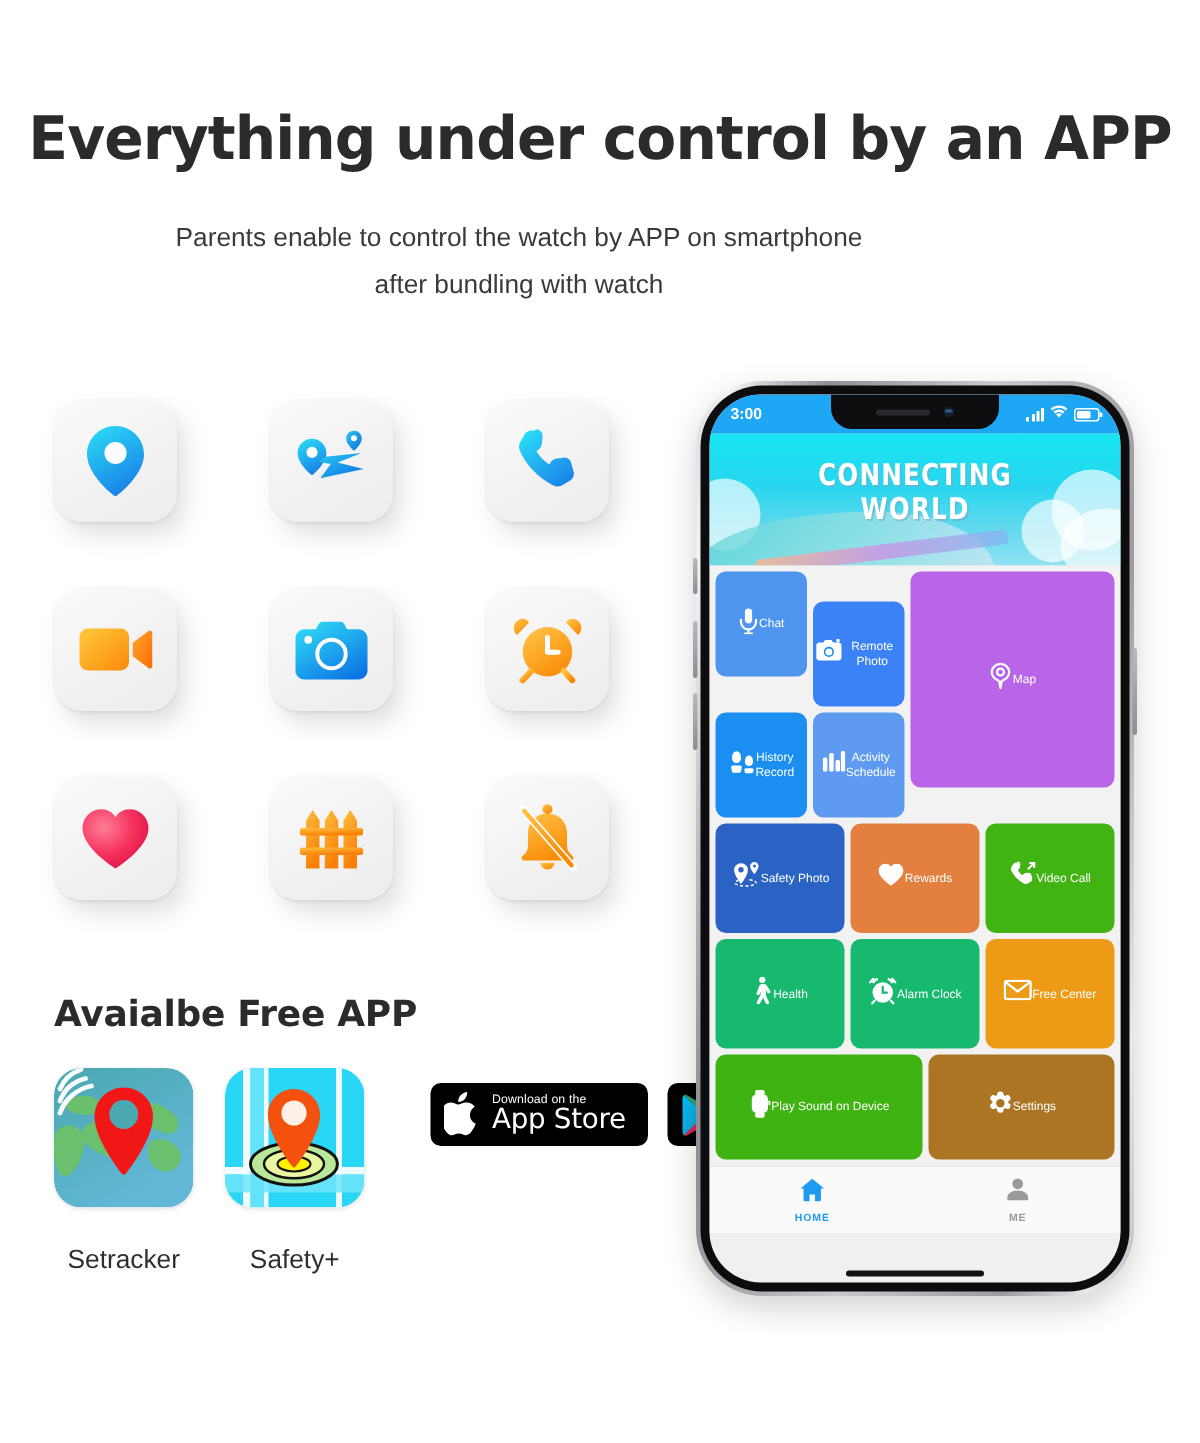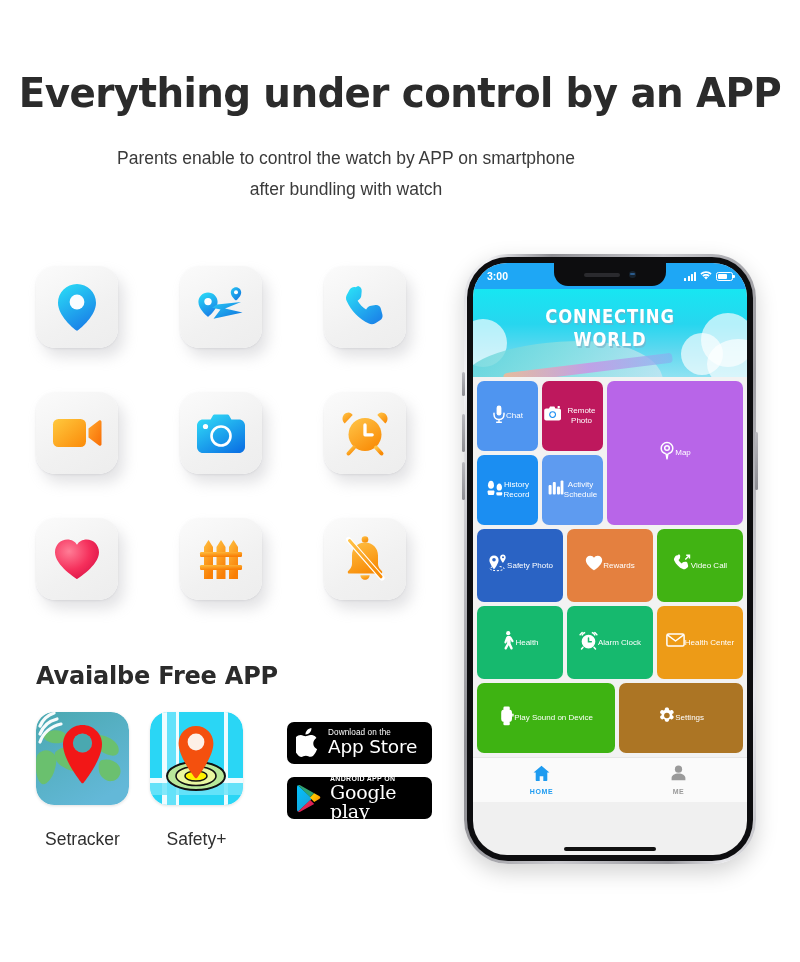--- a/index.html
+++ b/index.html
@@ -69,21 +69,21 @@
     display:block;
     box-shadow:0 1px 3px rgba(0,0,0,0.12);
   }
   .store-app .nm{
     margin-top:24px;
     font-size:17.5px;color:#2f2f2f;
     font-family:"Liberation Sans", sans-serif;
   }
   .badges{
     position:absolute;left:287px;top:722px;
-    display:flex;flex-direction:column;gap:13px;
+    display:flex;flex-direction:row;gap:13px;
   }
   .badge{
     width:145px;height:42px;background:#000;border-radius:7px;
     display:flex;align-items:center;
     box-sizing:border-box;padding:0 9px;
     position:relative;
   }
   .badge .bicon{flex:0 0 auto;display:flex;align-items:center;justify-content:center;}
   .badge .btxt{margin-left:7px;line-height:1;color:#fff;}
   .badge .btop{font-size:8.2px;letter-spacing:0.1px;display:block;margin-bottom:1px;font-family:"Liberation Sans", sans-serif;}
@@ -569,21 +569,21 @@
                 <span class="ticon">
                   <svg width="14" height="18" viewBox="0 0 14 18" fill="#fff">
                       <rect x="4.6" y="0.6" width="4.8" height="10" rx="2.4"></rect>
                       <path d="M2 8.2v1.4c0 2.8 2.2 5 5 5s5-2.2 5-5V8.2" fill="none" stroke="#fff" stroke-width="1.5" stroke-linecap="round"></path>
                       <rect x="6.3" y="14.4" width="1.4" height="3"></rect>
                       <rect x="4" y="16.6" width="6" height="1.3" rx="0.6"></rect>
                     </svg>
                 </span>
                 <span class="tlabel">Chat</span>
               </div>
-              <div class="tile" style="width:61px;height:70px;background:#be185d;">
+              <div class="tile" style="width:61px;height:70px;background:#3b82f6;margin-top:20px;">
                 <span class="ticon">
                   <svg width="18" height="15" viewBox="0 0 18 15" fill="#fff">
                       <path d="M6 0.6h4.4l1 1.8H15c1.1 0 2 .9 2 2v8c0 1.1-.9 2-2 2H2.2c-1.1 0-2-.9-2-2v-8c0-1.1.9-2 2-2H5l1-1.8z"></path>
                       <circle cx="8.6" cy="8.6" r="3.4" fill="#1b8ef2"></circle>
                       <circle cx="8.6" cy="8.6" r="2.3" fill="#fff"></circle>
                       <rect x="13.6" y="0" width="2.2" height="2.2" rx="0.5"></rect>
                     </svg>
                 </span>
                 <span class="tlabel">Remote Photo</span>
               </div>
@@ -684,21 +684,21 @@
             </span>
             <span class="tlabel">Alarm Clock</span>
           </div>
           <div class="tile" style="flex:1;height:73px;background:#ed9b17;">
             <span class="ticon">
               <svg width="19" height="14" viewBox="0 0 19 14" fill="none" stroke="#fff" stroke-width="1.5" stroke-linejoin="round">
                   <rect x="0.9" y="0.9" width="17.2" height="12.2" rx="1.6"></rect>
                   <path d="M1.4 1.8 9.5 8l8.1-6.2"></path>
                 </svg>
             </span>
-            <span class="tlabel">Health Center</span>
+            <span class="tlabel">Free Center</span>
           </div>
         </div>
 
         <div class="trow">
           <div class="tile" style="flex:1.12;height:70px;background:#3eb312;">
             <span class="ticon">
               <svg width="15" height="20" viewBox="0 0 15 20" fill="#fff">
                   <rect x="4.4" y="0.6" width="6.4" height="3.6" rx="1.3"></rect>
                   <rect x="4.4" y="15.6" width="6.4" height="3.6" rx="1.3"></rect>
                   <rect x="2.2" y="3.6" width="10.8" height="12.4" rx="3.2"></rect>

